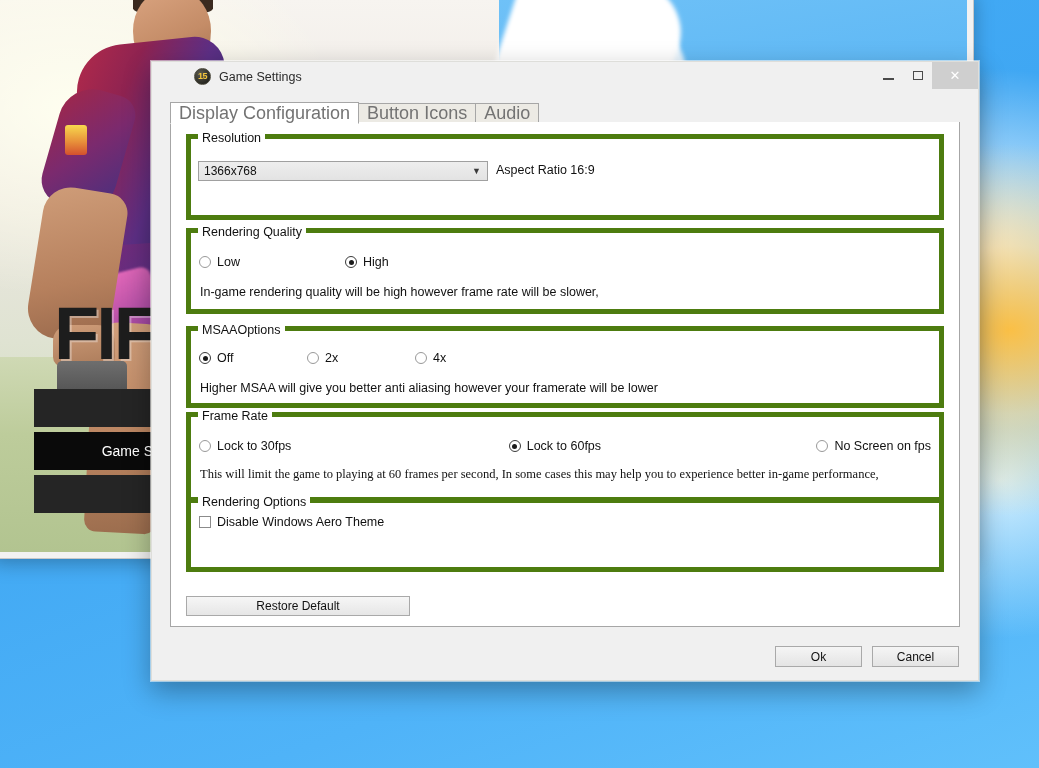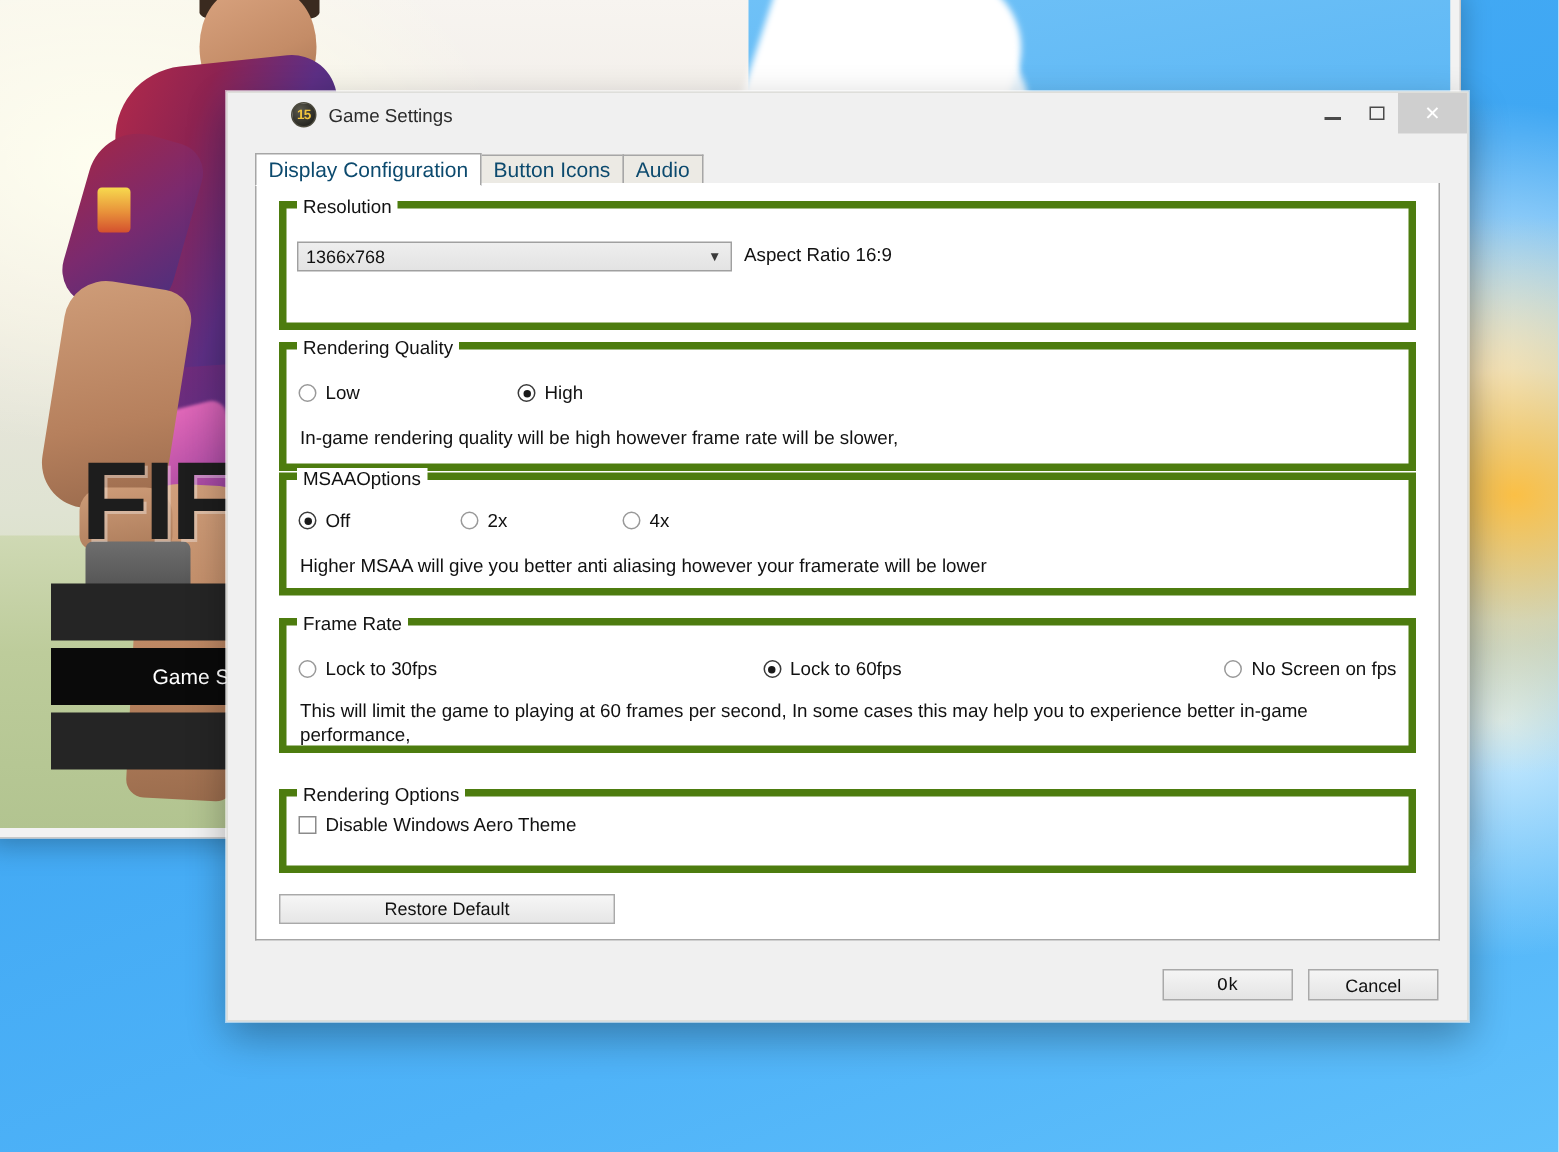--- a/index.html
+++ b/index.html
@@ -270,22 +270,22 @@
   #tabstrip {
     position: absolute;
     left: 18px; top: 11px;
     right: 18px;
     height: 21px;
     border-bottom: 1px solid #a6a6a6;
     display: flex;
     align-items: flex-end;
   }
   .tab {
-    font-size: 14px;
-    color: #0c4a6e;
+    font-size: 18px;
+    color: #737373;
     padding: 2px 8px 3px 8px;
     border: 1px solid #a6a6a6;
     border-bottom: none;
     background: #eceae4;
     margin-right: -1px;
     line-height: 15px;
     box-sizing: border-box;
     height: 20px;
   }
   .tab.active {
@@ -324,23 +324,23 @@
     left: 7px;
     background: #fff;
     padding: 0 4px;
     font-size: 12.5px;
     color: #111;
     white-space: nowrap;
   }
 
   .grp-resolution  { top: 12px;  height: 86px;  }
   .grp-quality     { top: 106px; height: 86px;  }
-  .grp-msaa        { top: 193px; height: 82px;  }
+  .grp-msaa        { top: 204px; height: 82px;  }
   .grp-framerate   { top: 290px; height: 90px;  }
-  .grp-renderopts  { top: 404px; height: 56px;  }
+  .grp-renderopts  { top: 376px; height: 74px;  }
 
   .combo {
     position: absolute;
     left: 7px; top: 22px;
     width: 290px; height: 20px;
     background: linear-gradient(180deg, #eeeeee 0%, #e3e3e3 100%);
     border: 1px solid #a0a0a0;
     box-sizing: border-box;
     display: flex;
     align-items: center;
@@ -439,21 +439,21 @@
     height: 21px;
     background: linear-gradient(180deg, #f5f5f5 0%, #e4e4e4 100%);
     border: 1px solid #a9a9a9;
     box-sizing: border-box;
     font-size: 12px;
     color: #111;
     display: flex;
     align-items: center;
     justify-content: center;
   }
-  #btn-ok { right: 116px; font-family: Liberation Mono, monospace; }
+  #btn-ok { right: 116px; }
   #btn-cancel { right: 19px; }
 
   
 </style>
 </head>
 <body>
 
 <div id="desktop">
 
   <div class="wall-base"></div>
@@ -586,21 +586,21 @@
             </div>
             <div class="radio" style="width:226px;">
               <i class="rdot on"></i>
               <span>Lock to 60fps</span>
             </div>
             <div class="radio">
               <i class="rdot"></i>
               <span>No Screen on fps</span>
             </div>
           </div>
-          <div class="desc" style="top:49px;">This will limit the game to playing at 60 frames per second, In some cases this may help you to experience better in-game performance,</div>
+          <div class="desc" style="top:49px;font-family:Liberation Serif, serif;">This will limit the game to playing at 60 frames per second, In some cases this may help you to experience better in-game performance,</div>
         </div>
 
         <div class="group grp-renderopts">
           <div class="legend">Rendering Options</div>
           <div class="radio-row" style="top:12px;">
             <div class="radio">
               <i class="chk"></i>
               <span>Disable Windows Aero Theme</span>
             </div>
           </div>

